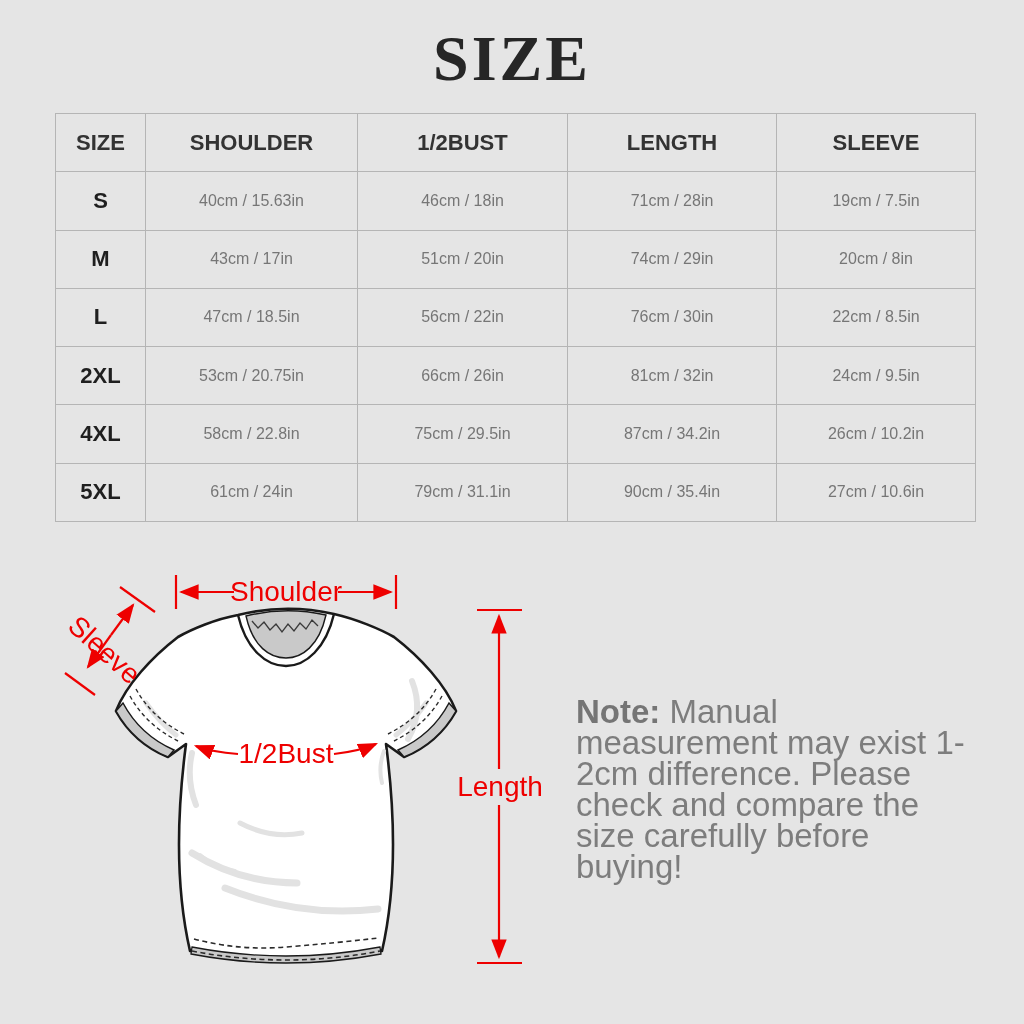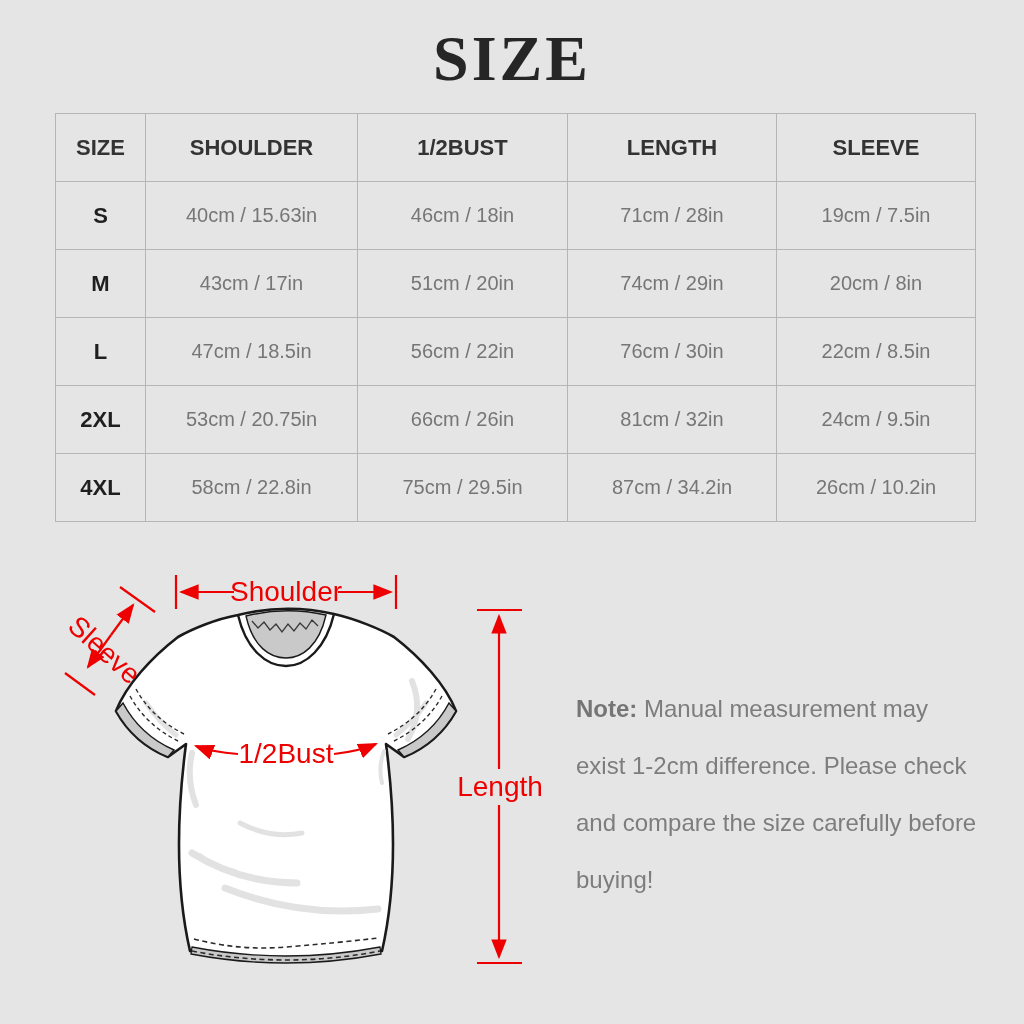--- a/index.html
+++ b/index.html
@@ -7,23 +7,23 @@
          font-family:"Liberation Sans",sans-serif;}
   .title{position:absolute;top:22px;left:0;width:1024px;text-align:center;
          font-family:"Liberation Serif",serif;font-weight:700;font-size:64px;
          letter-spacing:3px;color:#262626;}
   table.size{position:absolute;left:55px;top:113px;width:920px;height:409px;
          border-collapse:collapse;table-layout:fixed;}
   table.size td,table.size th{border:1.5px solid #b5b5b5;text-align:center;vertical-align:middle;
          padding:0;height:45px;}
   table.size th{font-size:22px;font-weight:700;color:#333333;}
   td.size-cell{font-size:22px;font-weight:700;color:#1f1f1f;}
-  td.val-cell{font-size:20px;font-weight:400;color:#767676;}
-  .note{position:absolute;left:576px;top:680px;width:404px;font-size:24px;
-        line-height:57px;color:#7d7d7d;}
+  td.val-cell{font-size:16px;font-weight:400;color:#767676;}
+  .note{position:absolute;left:576px;top:696px;width:404px;font-size:33px;
+        line-height:31px;color:#7d7d7d;}
   .note b{font-weight:700;color:#757575;}
   svg text.red-label{font-family:"Liberation Sans",sans-serif;font-size:28px;fill:#ee0000;}
 </style>
 </head>
 <body>
 
 <div id="stage">
 
   <div class="title">SIZE</div>
 
@@ -70,20 +70,27 @@
       <td class="val-cell">66cm / 26in</td>
       <td class="val-cell">81cm / 32in</td>
       <td class="val-cell">24cm / 9.5in</td>
     </tr>
     <tr>
       <td class="size-cell">4XL</td>
       <td class="val-cell">58cm / 22.8in</td>
       <td class="val-cell">75cm / 29.5in</td>
       <td class="val-cell">87cm / 34.2in</td>
       <td class="val-cell">26cm / 10.2in</td>
+    </tr>
+    <tr>
+      <td class="size-cell">5XL</td>
+      <td class="val-cell">61cm / 24in</td>
+      <td class="val-cell">79cm / 31.1in</td>
+      <td class="val-cell">90cm / 35.4in</td>
+      <td class="val-cell">27cm / 10.6in</td>
     </tr>
   </tbody>
     </table>
 
   <svg style="position:absolute;left:40px;top:553px;" width="525" height="470" viewBox="0 0 525 470">
     <defs>
       <marker id="arr" markerUnits="strokeWidth" markerWidth="9" markerHeight="7" refX="8" refY="3.5" orient="auto">
         <path d="M0,0 L9,3.5 L0,7 Z" fill="#ee0000"></path>
       </marker>
     </defs>

